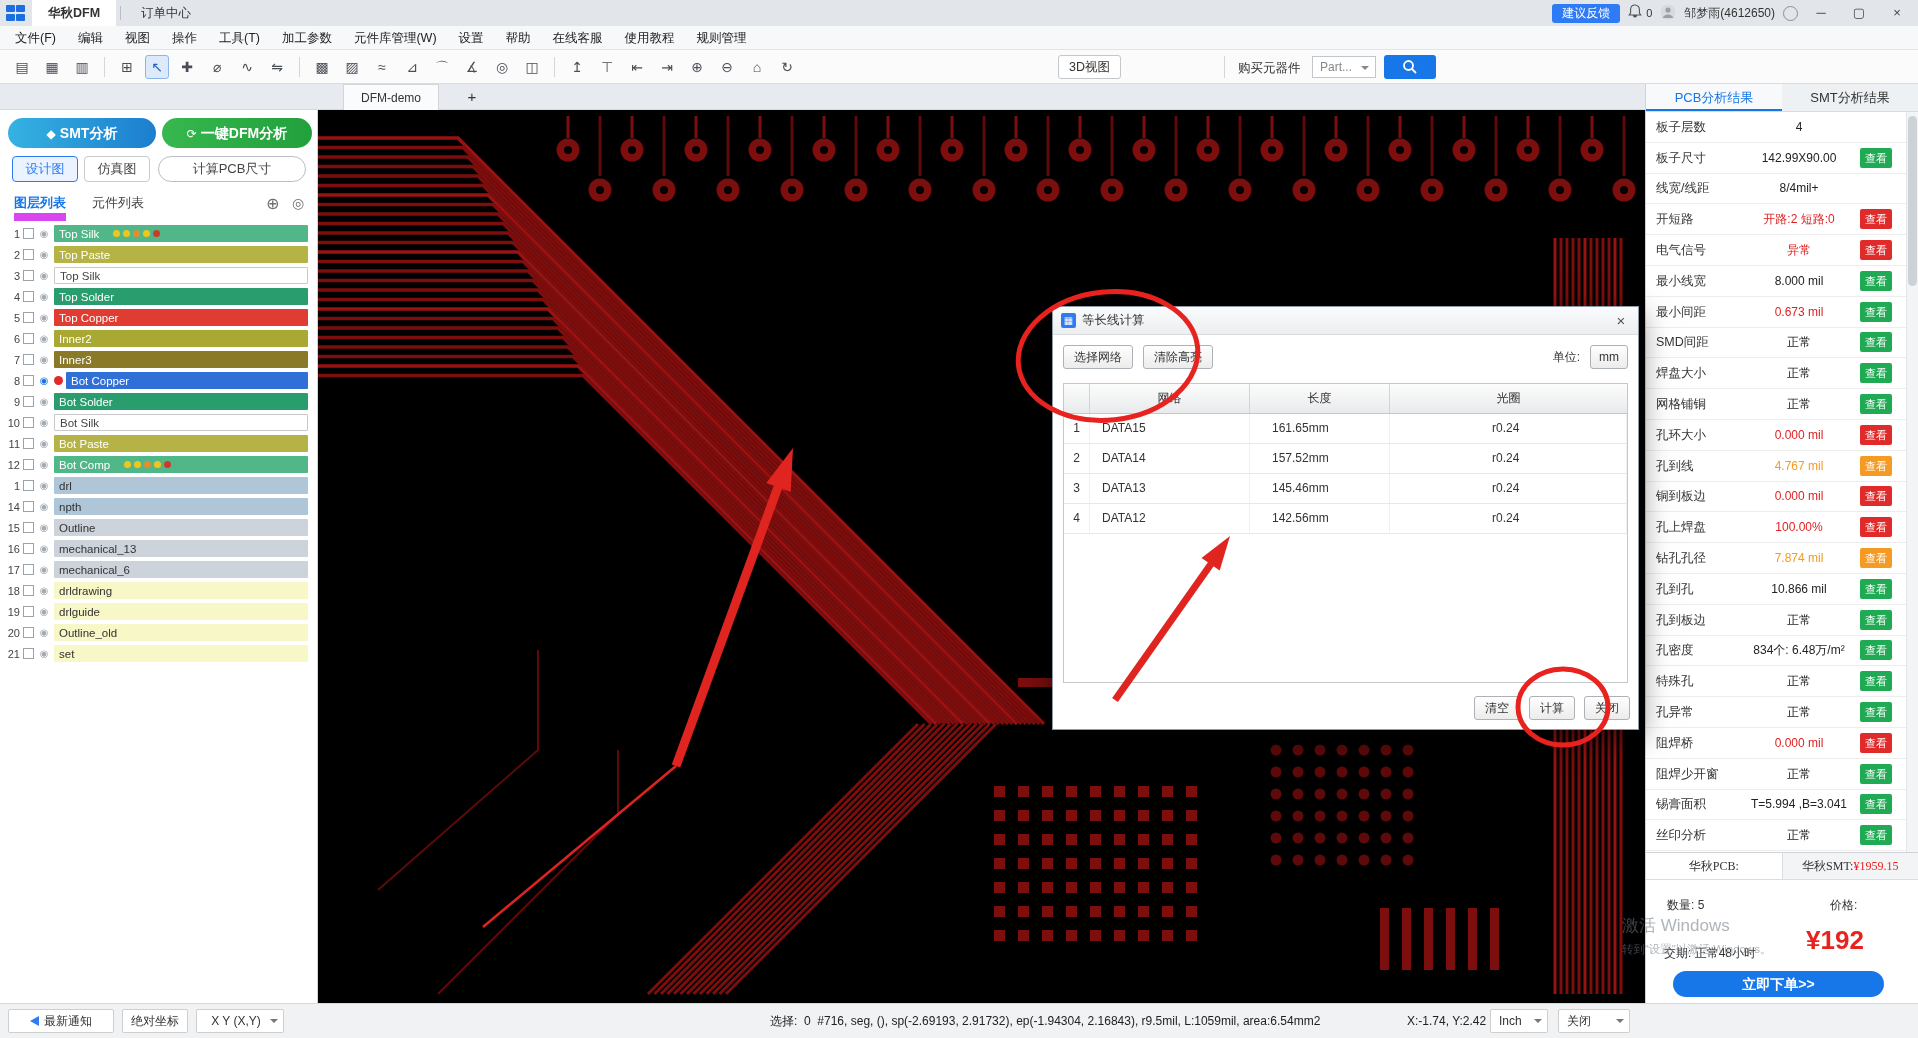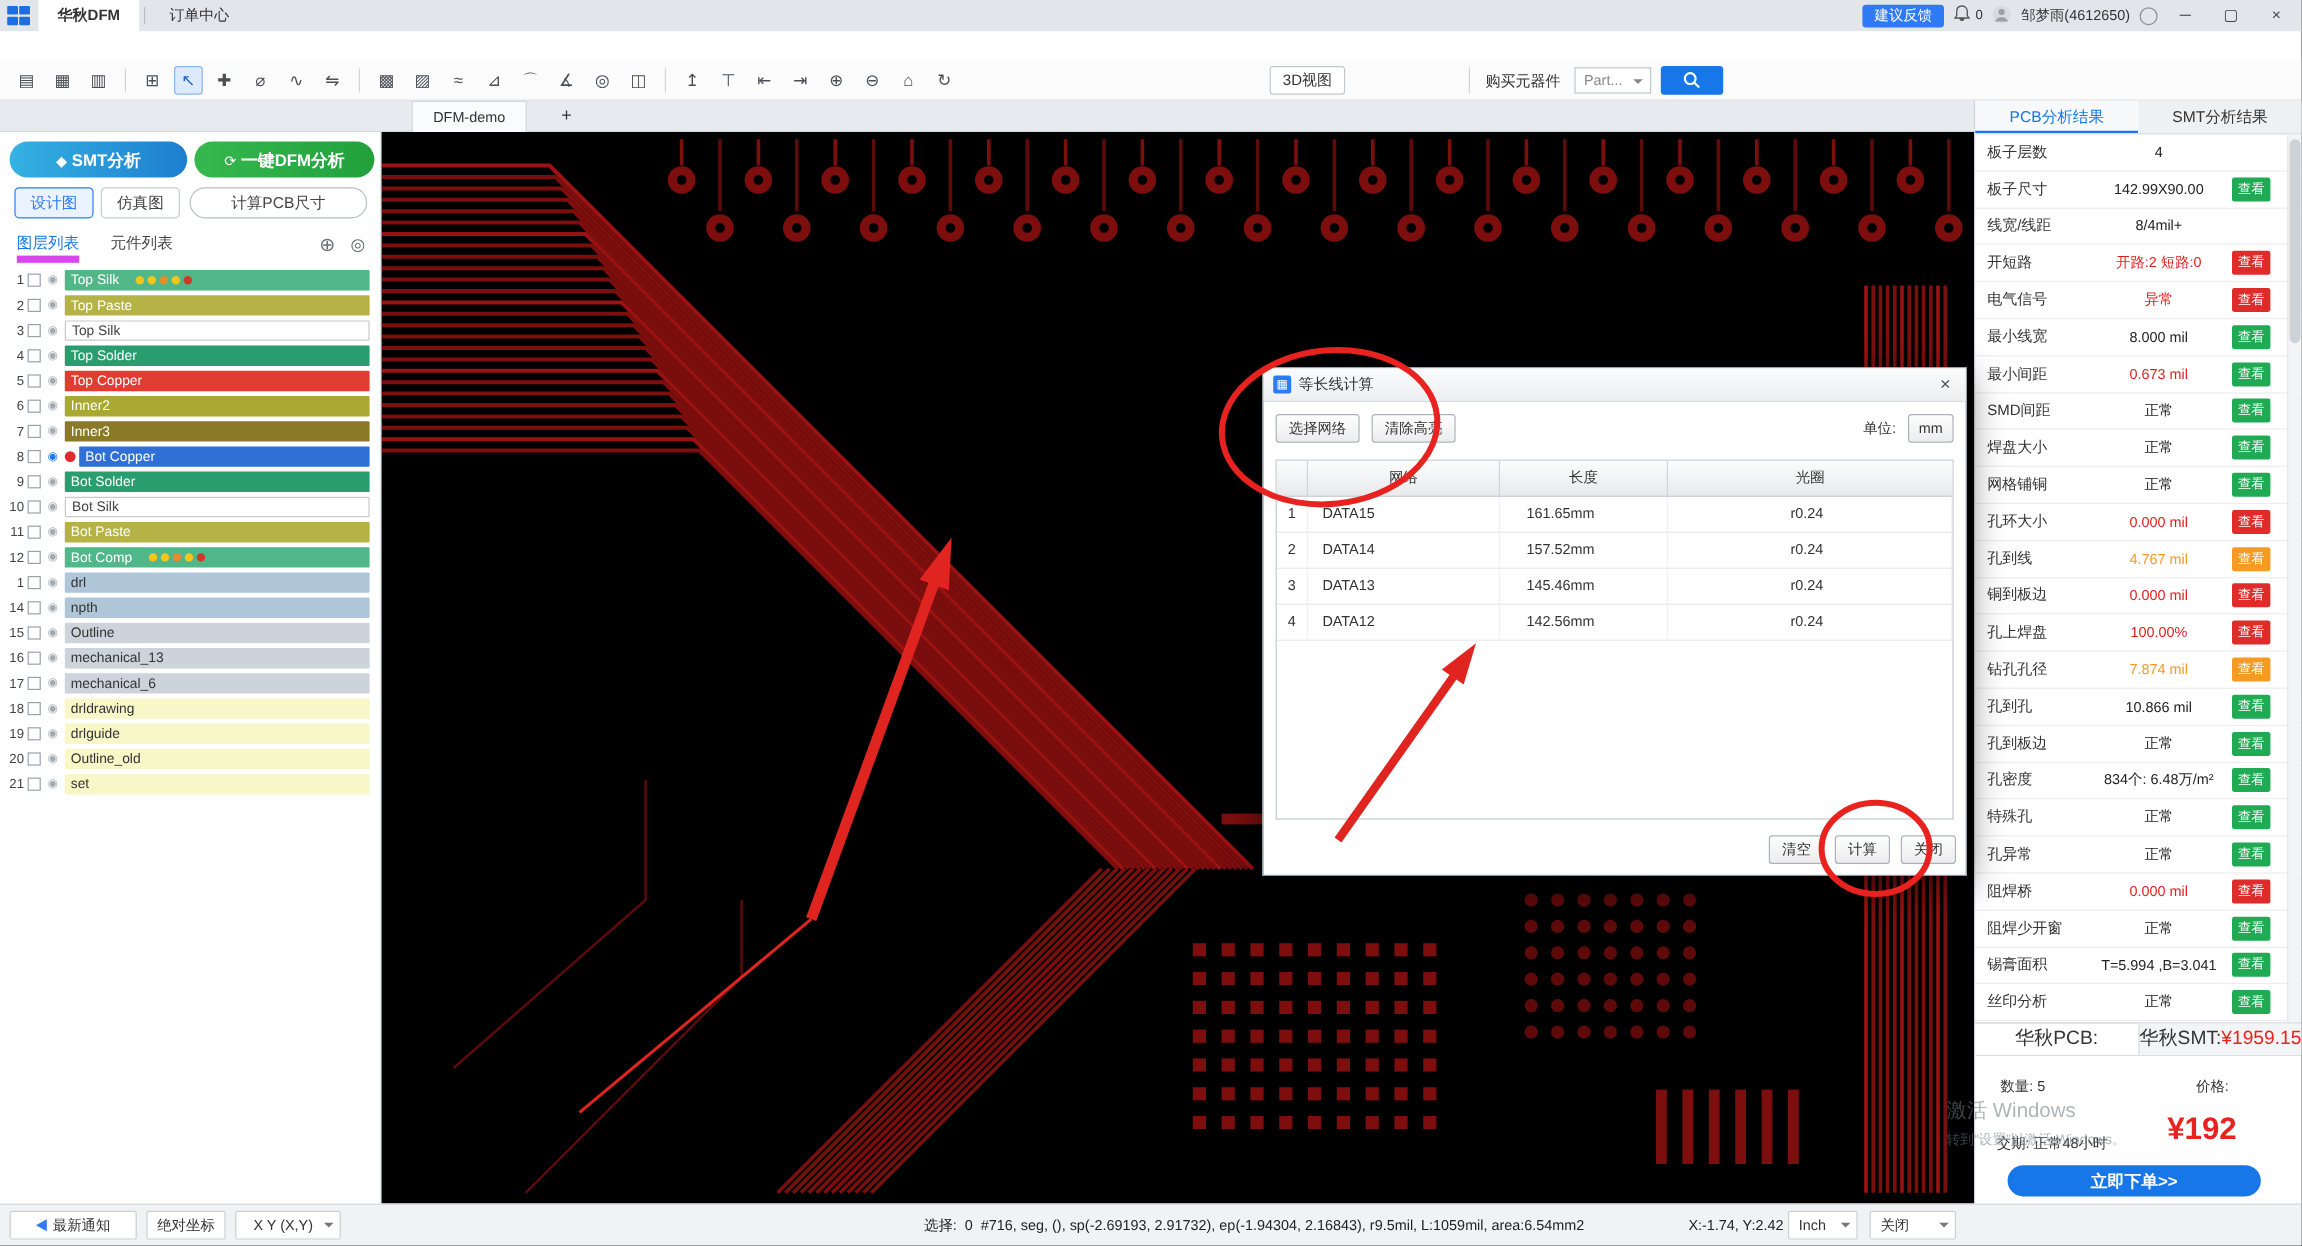--- a/index.html
+++ b/index.html
@@ -43,21 +43,21 @@
   #doc-tab { position:absolute; left:343px; top:0; width:96px; height:26px; line-height:26px; text-align:center; background:#fafbfc; border:1px solid #d2d6da; border-bottom:none; font-size:12px; }
   #new-tab { position:absolute; left:462px; top:3px; width:20px; height:20px; line-height:19px; text-align:center; font-size:15px; color:#333; }
   
   #leftpanel { position:absolute; left:0; top:110px; width:318px; height:893px; background:#fff; border-right:1px solid #d0d4d8; }
   #smt-btn { position:absolute; left:8px; top:8px; width:148px; height:30px; border-radius:15px; background:linear-gradient(90deg,#35b2e2,#1c7ecf); color:#fff; font-size:14px; font-weight:bold; text-align:center; line-height:30px; }
   #dfm-btn { position:absolute; left:162px; top:8px; width:150px; height:30px; border-radius:15px; background:linear-gradient(90deg,#37b84e,#21a03c); color:#fff; font-size:14px; font-weight:bold; text-align:center; line-height:30px; }
   .btn-ico { font-weight:normal; margin-right:4px; font-size:12px; }
   #design-btn { position:absolute; left:12px; top:46px; width:66px; height:26px; line-height:24px; text-align:center; border:1px solid #2f7bf5; color:#2f7bf5; background:#eaf3ff; border-radius:4px; font-size:13px; }
   #sim-btn { position:absolute; left:84px; top:46px; width:66px; height:26px; line-height:24px; text-align:center; border:1px solid #c6cbd0; color:#444; background:#fff; border-radius:4px; font-size:13px; }
   #size-btn { position:absolute; left:158px; top:46px; width:148px; height:26px; line-height:24px; text-align:center; border:1px solid #b9bfc5; color:#444; background:#fff; border-radius:13px; font-size:13px; }
-  #layers-tab { position:absolute; left:14px; top:84px; font-size:13px; color:#1777e8; padding-bottom:1px; border-bottom:6px solid #d946ef; }
+  #layers-tab { position:absolute; left:14px; top:84px; font-size:13px; color:#1777e8; padding-bottom:1px; border-bottom:8px solid #d946ef;font-weight:bold; }
   #components-tab { position:absolute; left:92px; top:84px; font-size:13px; color:#444; }
   #lp-add { position:absolute; left:266px; top:84px; font-size:16px; color:#6a7075; }
   #lp-eyeall { position:absolute; left:292px; top:85px; font-size:14px; color:#6a7075; }
   #layer-list { position:absolute; left:0; top:112px; width:318px; }
   .layer-row { display:flex; align-items:center; height:19px; margin:2px 10px 0 2px; gap:3px; }
   .layer-num { width:18px; text-align:right; font-size:11px; color:#444; flex:none; }
   .layer-check { width:11px; height:11px; border:1px solid #9aa2aa; background:#fff; flex:none; }
   .layer-eye { width:14px; text-align:center; font-size:10px; color:#a3aab1; flex:none; }
   .layer-eye.active { color:#1777e8; }
   .layer-marker { width:9px; height:9px; border-radius:50%; background:#e02b2b; flex:none; }
@@ -102,21 +102,21 @@
   .an-value.warn { color:#f59a23; }
   .an-btn { position:absolute; right:26px; top:50%; transform:translateY(-50%); width:32px; height:20px; line-height:20px; text-align:center; color:#fff; font-size:11px; border-radius:2px; }
   .an-btn.ok { background:#1faa53; }
   .an-btn.error { background:#e02b2b; }
   .an-btn.warn { background:#f59a23; }
   #rp-scroll { position:absolute; right:0; top:28px; bottom:0; width:12px; background:#f3f4f6; border-left:1px solid #e4e6e9; }
   #rp-thumb { position:absolute; right:1px; top:4px; width:9px; height:170px; background:#cdd2d6; border-radius:5px; }
   
   #orderpanel { position:absolute; left:1645px; top:852px; width:273px; height:151px; background:#fff; border-left:1px solid #cfd3d7; border-top:1px solid #cfd3d7; }
   #op-tabs { display:flex; height:27px; border-bottom:1px solid #ddd; }
-  .op-tab { flex:1; text-align:center; line-height:26px; font-size:16px; }
+  .op-tab { flex:1; text-align:center; line-height:26px; font-size:12px;font-family:Liberation Serif, serif; }
   .op-tab.alt { background:#f3f4f5; border-left:1px solid #ddd; }
   .op-price-red { color:#e8231f; }
   .op-line { position:absolute; font-size:12px; color:#333; }
   #op-qty { left:21px; top:44px; }
   #op-pricelabel { left:184px; top:44px; }
   #op-lead { left:18px; top:92px; }
   #op-total { position:absolute; left:160px; top:72px; font-size:26px; font-weight:bold; color:#e8231f; }
   #order-btn { position:absolute; left:27px; top:118px; width:211px; height:26px; border-radius:13px; background:#1777e8; color:#fff; font-size:14px; font-weight:bold; text-align:center; line-height:26px; }
   
   #watermark { position:absolute; left:1622px; top:914px; z-index:45; color:rgba(110,118,128,.55); pointer-events:none; }
@@ -170,20 +170,34 @@
           </svg>
       </span>
       <span class="uname">邹梦雨(4612650)</span>
       <span class="circle-ico"></span>
       <span class="win-btn">─</span>
       <span class="win-btn">▢</span>
       <span class="win-btn">×</span>
     </div>
   </div>
 
+  <div id="menubar">
+      <span class="menu-item">文件(F)</span>
+      <span class="menu-item">编辑</span>
+      <span class="menu-item">视图</span>
+      <span class="menu-item">操作</span>
+      <span class="menu-item">工具(T)</span>
+      <span class="menu-item">加工参数</span>
+      <span class="menu-item">元件库管理(W)</span>
+      <span class="menu-item">设置</span>
+      <span class="menu-item">帮助</span>
+      <span class="menu-item">在线客服</span>
+      <span class="menu-item">使用教程</span>
+      <span class="menu-item">规则管理</span>
+    </div>
 
   <div id="toolbar">
     <div id="tool-icons">
         <span class="tb-icon">▤</span>
         <span class="tb-icon">▦</span>
         <span class="tb-icon">▥</span>
         <span class="tb-divider"></span>
         <span class="tb-icon">⊞</span>
         <span class="tb-icon active">↖</span>
         <span class="tb-icon">✚</span>

